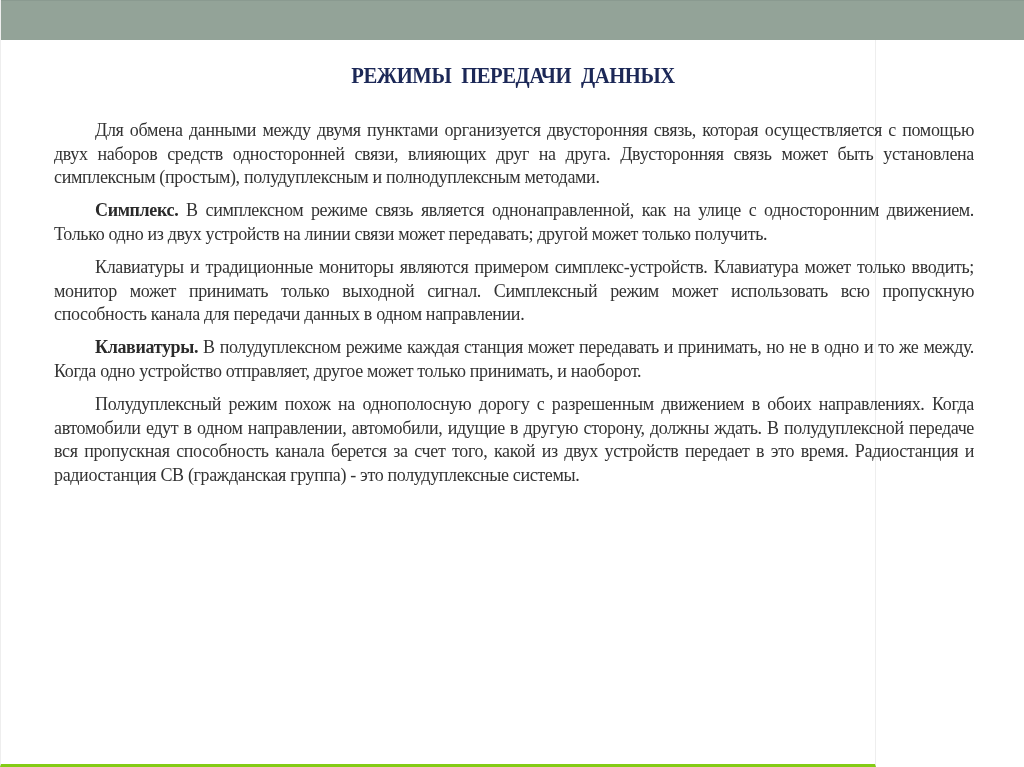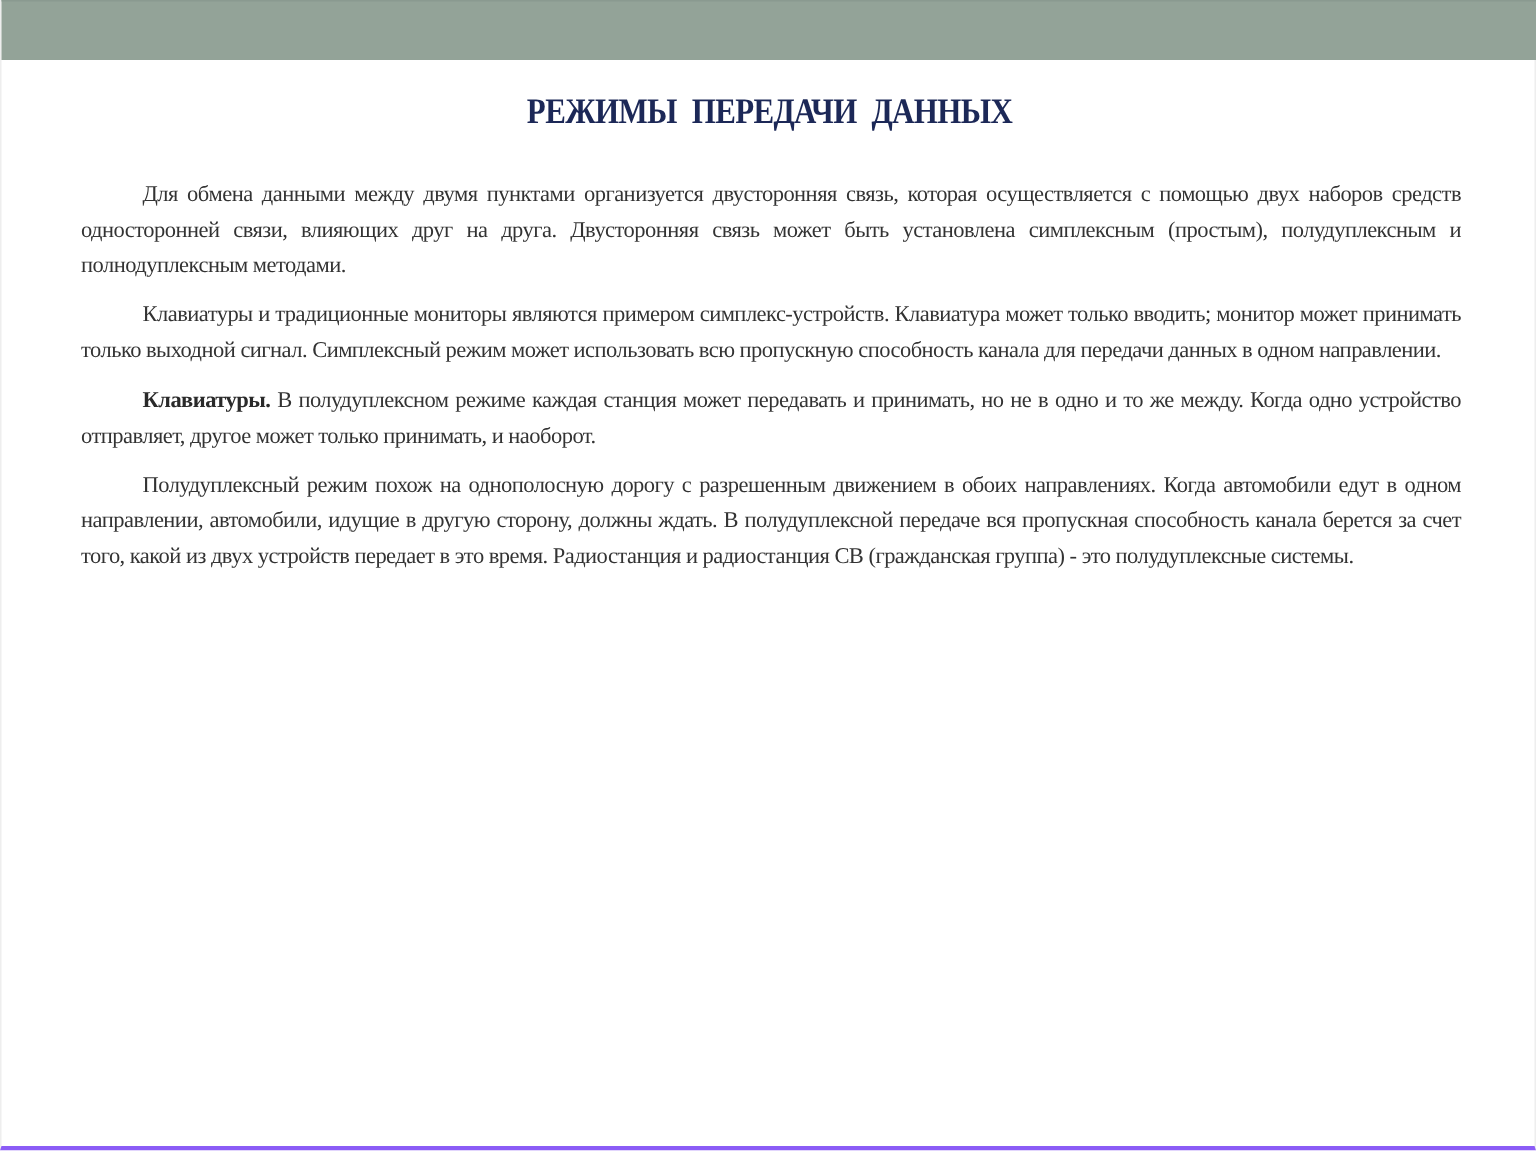--- a/index.html
+++ b/index.html
@@ -10,25 +10,25 @@
     body {
       width: 1024px;
       height: 767px;
       overflow: hidden;
       position: relative;
       font-family: "Liberation Serif", "DejaVu Serif", serif;
     }
     .slide-frame {
       position: absolute;
       left: 0; top: 0;
-      width: 1024px; height: 767px;
+      width: 876px; height: 767px;
       box-sizing: border-box;
       border-left: 1px solid #eeeeee;
       border-right: 1px solid #eeeeee;
-      border-bottom: 3px solid #8b5cf6;
+      border-bottom: 3px solid #84cc16;
       background: #ffffff;
     }
     .top-bar {
       position: absolute;
       left: 0; top: 0;
       width: 1024px;
       height: 39px;
       background: #93a398;
       border-top: 1px solid #8a9a90;
     }
@@ -46,21 +46,21 @@
       transform: scaleX(0.86);
       transform-origin: center;
       word-spacing: 6px;
     }
     .content {
       position: absolute;
       left: 53px;
       top: 119px;
       width: 920px;
       color: #333333;
-      font-size: 15px;
+      font-size: 18px;
       line-height: 23.6px;
     }
     .para {
       margin: 0 0 9.5px 0;
       text-align: justify;
       text-indent: 41px;
       letter-spacing: -0.35px;
     }
     .para b {
       font-weight: bold;
@@ -73,20 +73,23 @@
 <div class="slide-frame">
   <div class="top-bar"></div>
 
   <div class="title">РЕЖИМЫ  ПЕРЕДАЧИ  ДАННЫХ</div>
 
   <div class="content">
     <p class="para">
       <b></b><span>Для обмена данными между двумя пунктами организуется двусторонняя связь, которая осуществляется с помощью двух наборов средств односторонней связи, влияющих друг на друга. Двусторонняя связь может быть установлена симплексным (простым), полудуплексным и полнодуплексным методами.</span>
     </p>
     <p class="para">
+      <b>Симплекс.</b><span> В симплексном режиме связь является однонаправленной, как на улице с односторонним движением. Только одно из двух устройств на линии связи может передавать; другой может только получить.</span>
+    </p>
+    <p class="para">
       <b></b><span>Клавиатуры и традиционные мониторы являются примером симплекс-устройств. Клавиатура может только вводить; монитор может принимать только выходной сигнал. Симплексный режим может использовать всю пропускную способность канала для передачи данных в одном направлении.</span>
     </p>
     <p class="para">
       <b>Клавиатуры.</b><span> В полудуплексном режиме каждая станция может передавать и принимать, но не в одно и то же между. Когда одно устройство отправляет, другое может только принимать, и наоборот.</span>
     </p>
     <p class="para">
       <b></b><span>Полудуплексный режим похож на однополосную дорогу с разрешенным движением в обоих направлениях. Когда автомобили едут в одном направлении, автомобили, идущие в другую сторону, должны ждать. В полудуплексной передаче вся пропускная способность канала берется за счет того, какой из двух устройств передает в это время. Радиостанция и радиостанция СВ (гражданская группа) - это полудуплексные системы.</span>
     </p>
   </div>
 </div>

